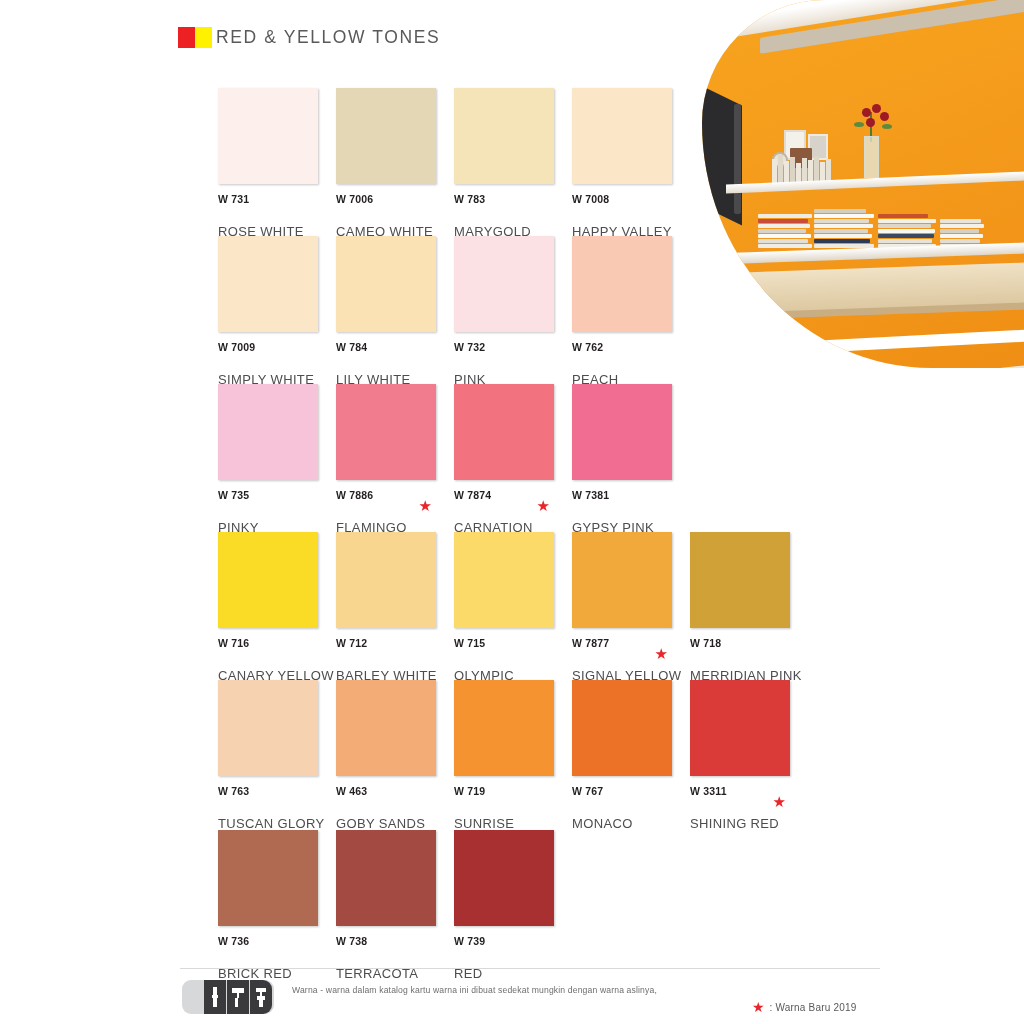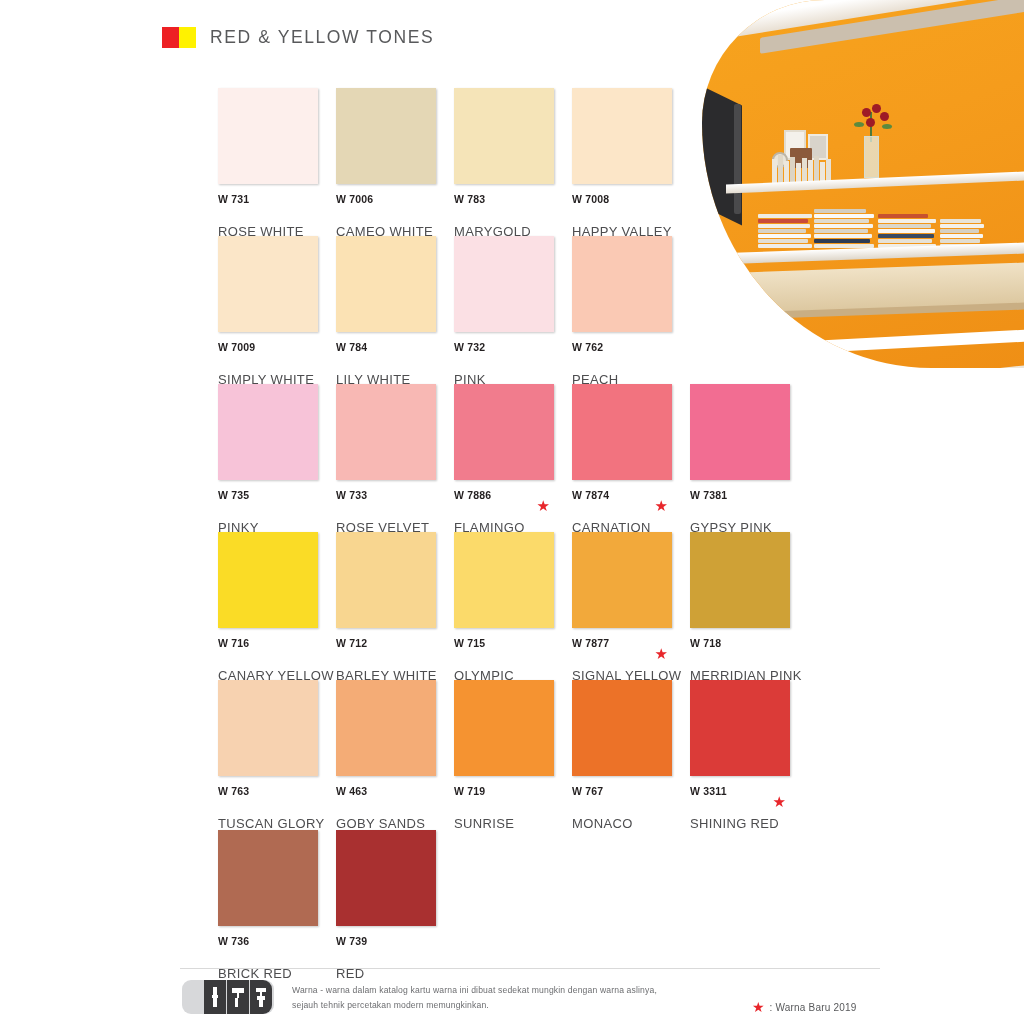--- a/index.html
+++ b/index.html
@@ -6,22 +6,22 @@
   html, body {
     width: 1024px; height: 1024px;
     background: #ffffff;
     font-family: "Liberation Sans", sans-serif;
     overflow: hidden;
   }
   .page { position: relative; width: 1024px; height: 1024px; }
 
   
   .header {
-    position: absolute; left: 162px; top: 27px;
-    display: flex; align-items: center; gap: 14px;
+    position: absolute; left: 178px; top: 27px;
+    display: flex; align-items: center; gap: 4px;
   }
   .header-chips { display: flex; }
   .chip { width: 17px; height: 21px; }
   .chip.red { background: #ED2024; }
   .chip.yellow { background: #FFF200; }
   .header-title {
     font-size: 17.5px; letter-spacing: 1.6px;
     color: #58595B; font-weight: 400;
   }
 
@@ -352,27 +352,20 @@
       </div>
       <div class="row" style="top: 384px;">
         <div class="cell">
           <div class="swatch" style="background: rgb(247, 195, 216);"></div>
           <div class="meta">
             <div class="code">W 735</div>
             <div class="name">PINKY</div>
           </div>
         </div>
         <div class="cell">
-          <div class="swatch" style="background: rgb(248, 184, 180);"></div>
-          <div class="meta">
-            <div class="code">W 733</div>
-            <div class="name">ROSE VELVET</div>
-          </div>
-        </div>
-        <div class="cell">
           <div class="swatch" style="background: rgb(241, 124, 141);"></div>
           <div class="meta">
             <div class="code">W 7886</div>
             <div class="name">FLAMINGO</div>
             <div class="star">★</div>
           </div>
         </div>
         <div class="cell">
           <div class="swatch" style="background: rgb(242, 115, 127);"></div>
           <div class="meta">
@@ -464,20 +457,27 @@
             <div class="star">★</div>
           </div>
         </div>
       </div>
       <div class="row" style="top: 830px;">
         <div class="cell">
           <div class="swatch" style="background: rgb(176, 106, 82);"></div>
           <div class="meta">
             <div class="code">W 736</div>
             <div class="name">BRICK RED</div>
+          </div>
+        </div>
+        <div class="cell">
+          <div class="swatch" style="background: rgb(163, 74, 66);"></div>
+          <div class="meta">
+            <div class="code">W 738</div>
+            <div class="name">TERRACOTA</div>
           </div>
         </div>
         <div class="cell">
           <div class="swatch" style="background: rgb(169, 48, 48);"></div>
           <div class="meta">
             <div class="code">W 739</div>
             <div class="name">RED</div>
           </div>
         </div>
       </div>
@@ -504,21 +504,20 @@
         <svg width="14" height="22" viewBox="0 0 14 22">
             <rect x="2" y="2" width="10" height="4" fill="#fff"></rect>
             <rect x="6" y="6" width="2" height="4" fill="#fff"></rect>
             <rect x="3" y="10" width="8" height="4" fill="#fff"></rect>
             <rect x="5" y="14" width="4" height="7" fill="#fff"></rect>
           </svg>
       </span>
     </div>
     <div class="disclaimer">
       <div>Warna - warna dalam katalog kartu warna ini dibuat sedekat mungkin dengan warna aslinya,</div>
-      <div>sejauh tehnik percetakan modern memungkinkan.</div>
     </div>
   </div>
 
   <div class="legend">
     <span class="legend-star">★</span>
     <span class="legend-text">: Warna Baru 2019</span>
   </div>
 
 </div>
 

